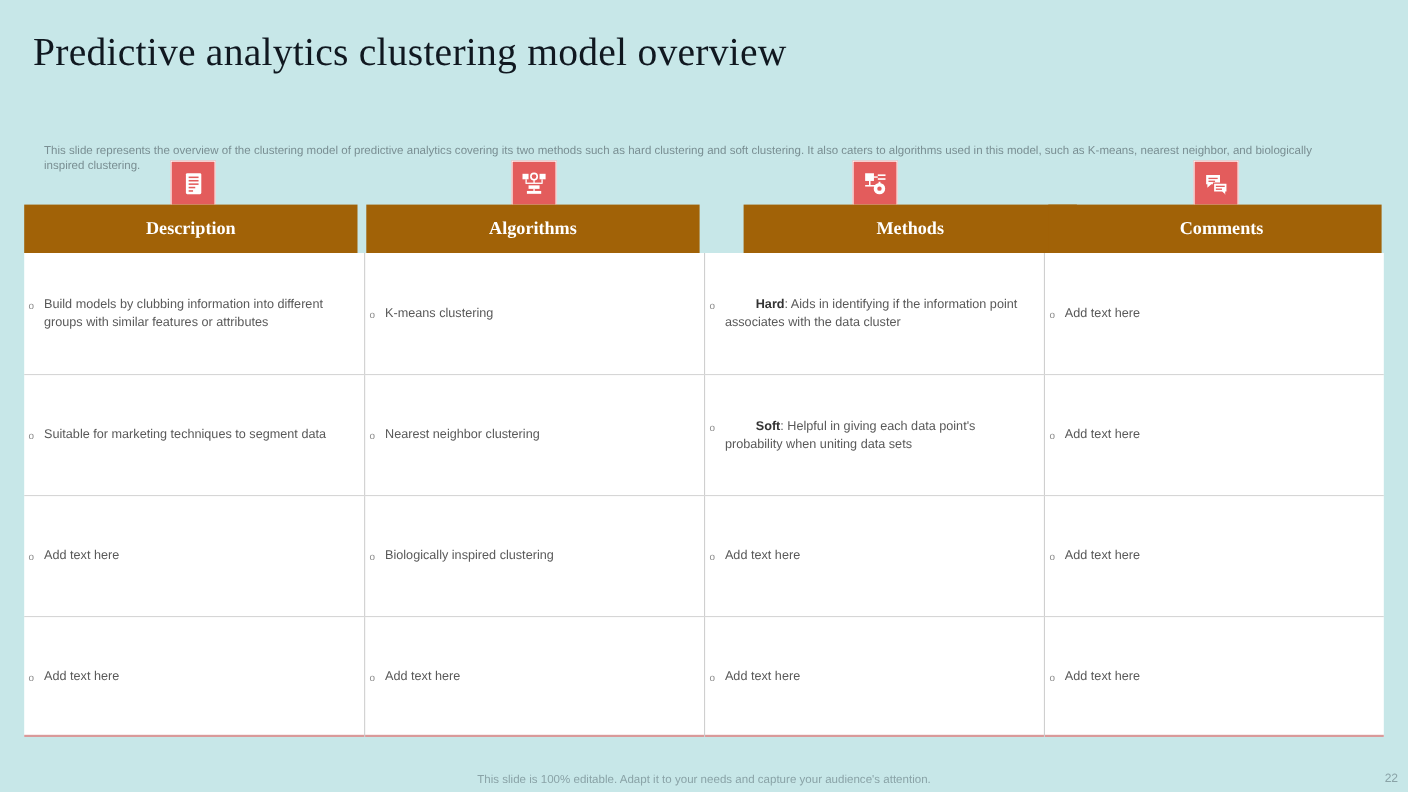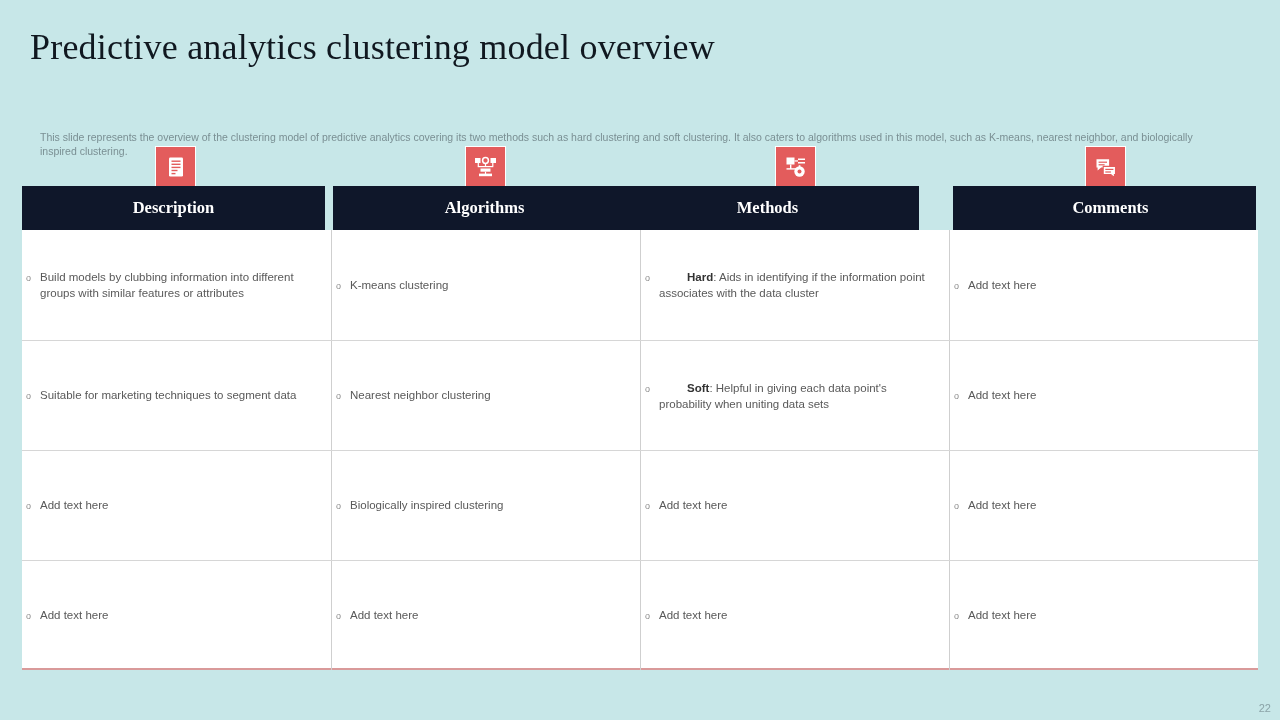--- a/index.html
+++ b/index.html
@@ -74,21 +74,21 @@
     position: absolute;
     left: 22px;
     top: 186px;
     width: 1236px;
     height: 44px;
   }
   .head-cell {
     position: absolute;
     top: 0;
     height: 44px;
-    background: #0f172a;
+    background: #a16207;
     color: #ffffff;
     font-family: "Liberation Serif", serif;
     font-size: 16.5px;
     font-weight: 700;
     display: flex;
     align-items: center;
     justify-content: center;
     box-sizing: border-box;
   }
 
@@ -224,21 +224,21 @@
           <rect x="10.3" y="11.8" width="8.1" height="1.2" fill="#e35c5c"></rect>
           <rect x="10.3" y="14.4" width="5.6" height="1.2" fill="#e35c5c"></rect>
         </svg>
       </span>
     </div>
   </div>
 
   <div class="head-row">
     <div class="head-cell" style="left:0px;width:303px;">Description</div>
     <div class="head-cell" style="left:311px;width:303px;">Algorithms</div>
-    <div class="head-cell" style="left:594px;width:303px;font-family:Liberation Serif, serif;">Methods</div>
+    <div class="head-cell" style="left:654px;width:303px;font-family:Liberation Serif, serif;">Methods</div>
     <div class="head-cell" style="left:931px;width:303px;padding-left:12px;">Comments</div>
   </div>
 
   <div class="table-body">
 
     <div class="body-row">
       <div class="body-cell" style="width:309px;">
         <div class="bullet-line">
           <span class="bullet">o</span>
           <span class="cell-text">Build models by clubbing information into different groups with similar features or attributes</span>
@@ -340,15 +340,16 @@
       <div class="body-cell" style="width:308px;">
         <div class="bullet-line">
           <span class="bullet">o</span>
           <span class="cell-text">Add text here</span>
         </div>
       </div>
     </div>
 
   </div>
 
+  <div class="footer-note">This slide is 100% editable. Adapt it to your needs and capture your audience's attention.</div>
   <div class="page-number">22</div>
 
 </div>
 
 </body></html>

